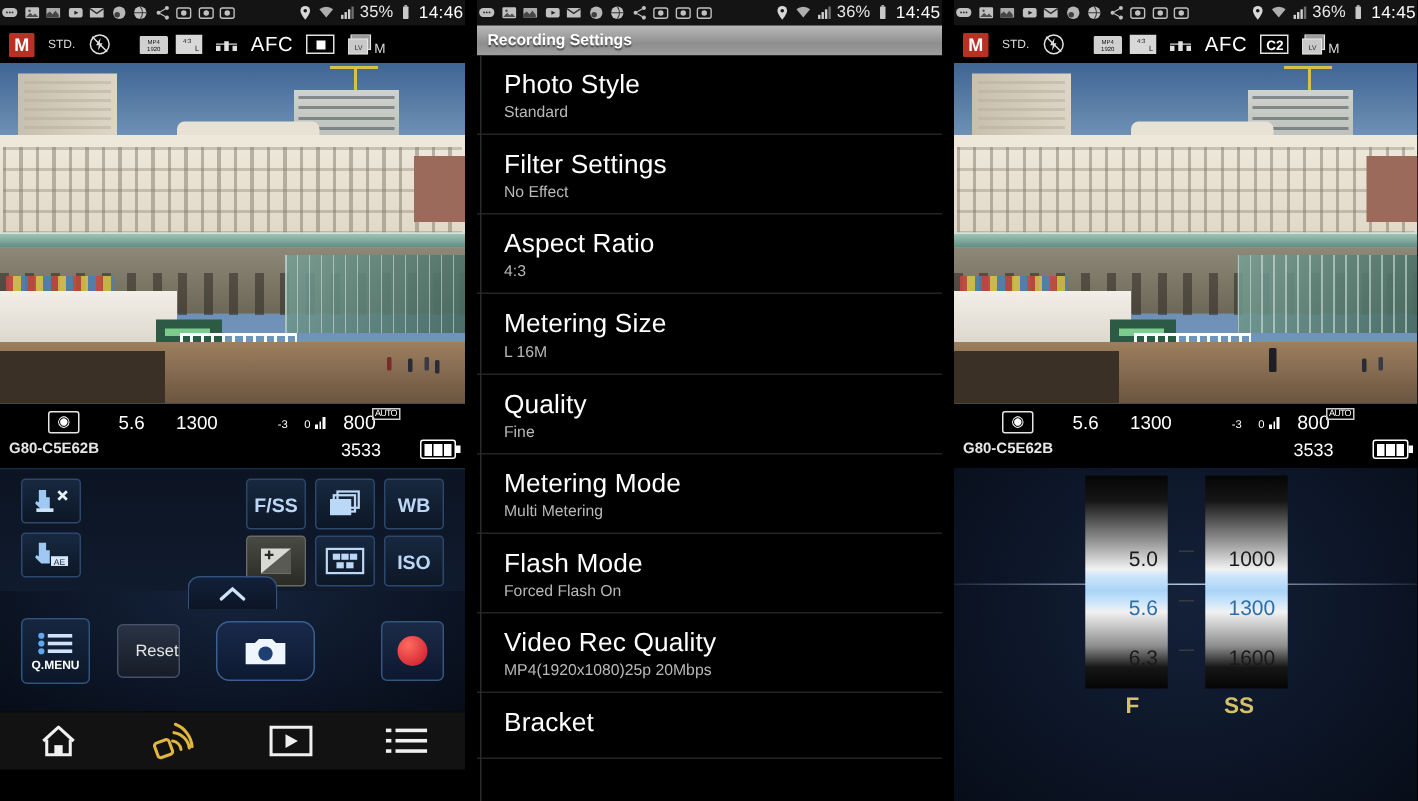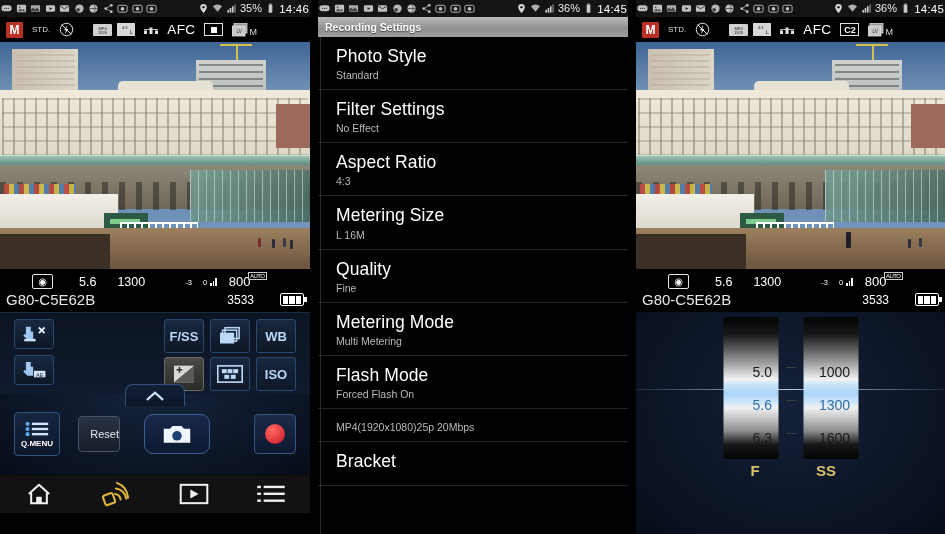--- a/index.html
+++ b/index.html
@@ -91,21 +91,21 @@
   .ap { color:#fff; font-size:12.5px; margin-left:26px; }
   .ss { color:#fff; font-size:12.5px; margin-left:21px; }
   .evgrp { margin-left:40px; display:flex; align-items:flex-end; gap:3px; }
   .ev-num { color:#fff; font-size:7.5px; line-height:1; }
   .bars { display:flex; align-items:flex-end; gap:1px; height:9px; }
   .bars i { width:1.6px; background:#fff; display:block; }
   .iso { color:#fff; font-size:13px; margin-left:12px; position:relative; }
   .iso sup { position:absolute; right:-16px; top:-2px; font-size:6px;
     border:1px solid #ccc; padding:0 1px; letter-spacing:-.5px;}
   .info-bot { display:flex; align-items:center; height:17px; }
-  .devid { color:#e6e6e6; font-size:15px; }
+  .devid { color:#e6e6e6; font-size:10px;font-weight:bold; }
   .shots { color:#fff; font-size:12px; margin-left:auto; margin-right:26px; }
   .batt { width:24px; height:13px; border:1.6px solid #fff; border-radius:2px;
     position:relative; display:flex; align-items:center; padding:1.5px; gap:1.5px;}
   .batt::after{content:""; position:absolute; right:-4px; top:3px; width:3px; height:5px; background:#fff;}
   .batt i{ display:block; width:6px; height:100%; background:#fff;}
 
   
   .ctrlpanel { background:linear-gradient(#0c1422,#101b2e); height:82px;
     position:relative; border-top:1px solid #1c2b45; display:flex; }
   .ctrl-left { width:85px; padding:6px 0 0 14px; display:flex; flex-direction:column; gap:6px; }
@@ -590,20 +590,21 @@
       </div>
       <div class="menu-item">
         <div class="mi-title">Metering Mode</div>
         <div class="mi-sub">Multi Metering</div>
       </div>
       <div class="menu-item">
         <div class="mi-title">Flash Mode</div>
         <div class="mi-sub">Forced Flash On</div>
       </div>
       <div class="menu-item">
+        <div class="mi-title">Video Rec Quality</div>
         <div class="mi-sub">MP4(1920x1080)25p 20Mbps</div>
       </div>
       <div class="menu-item" style="padding-bottom:14px">
         <div class="mi-title">Bracket</div>
       </div>
     </div>
   </div>
 
   <div class="gap"></div>
 

